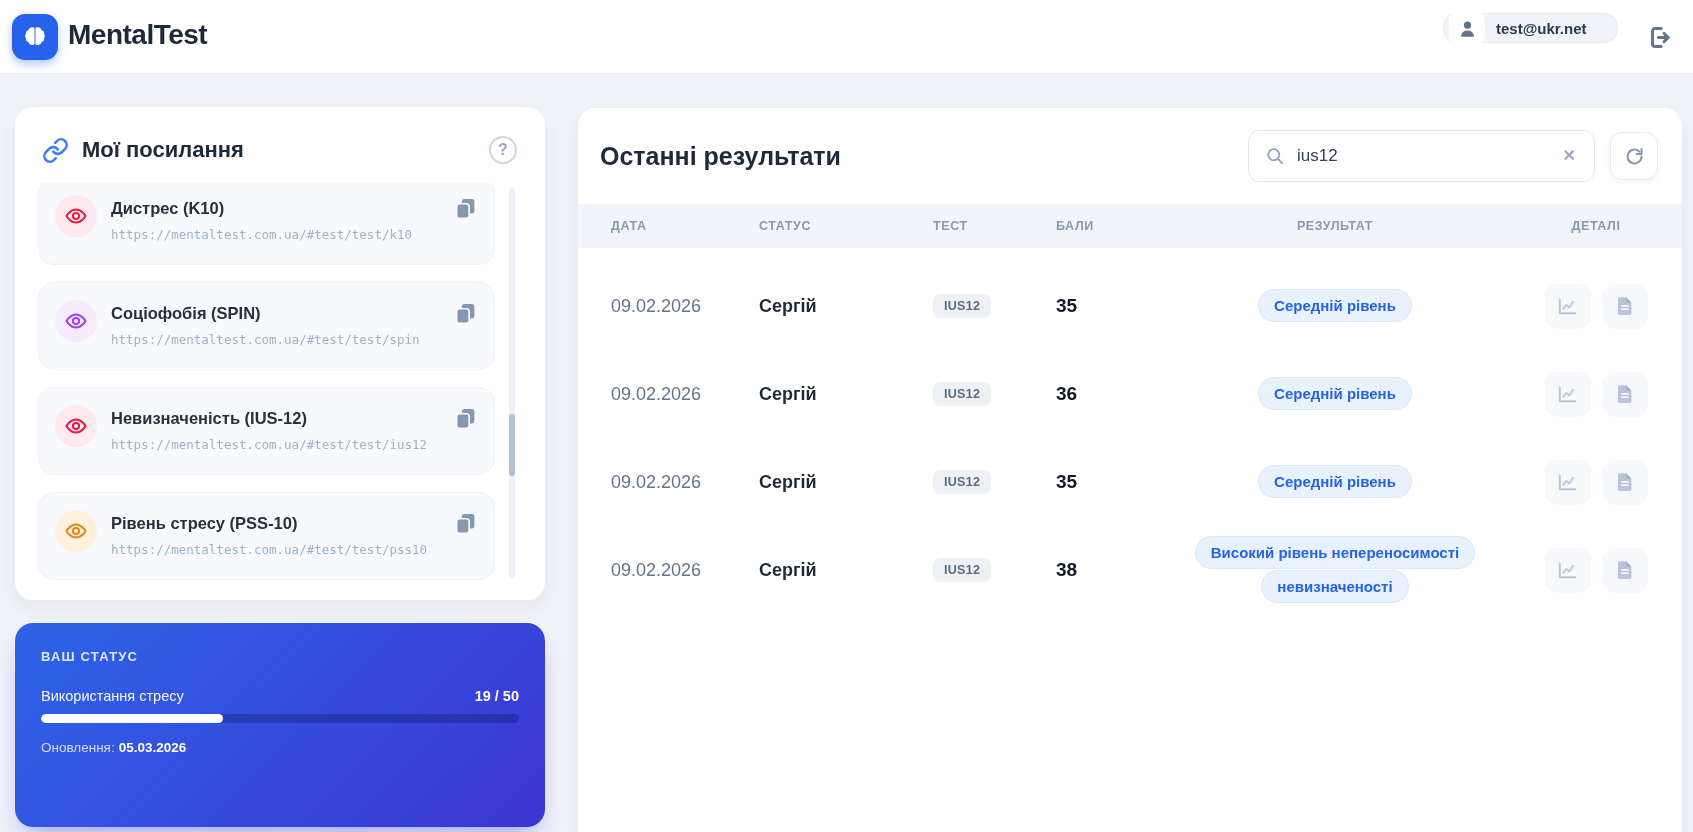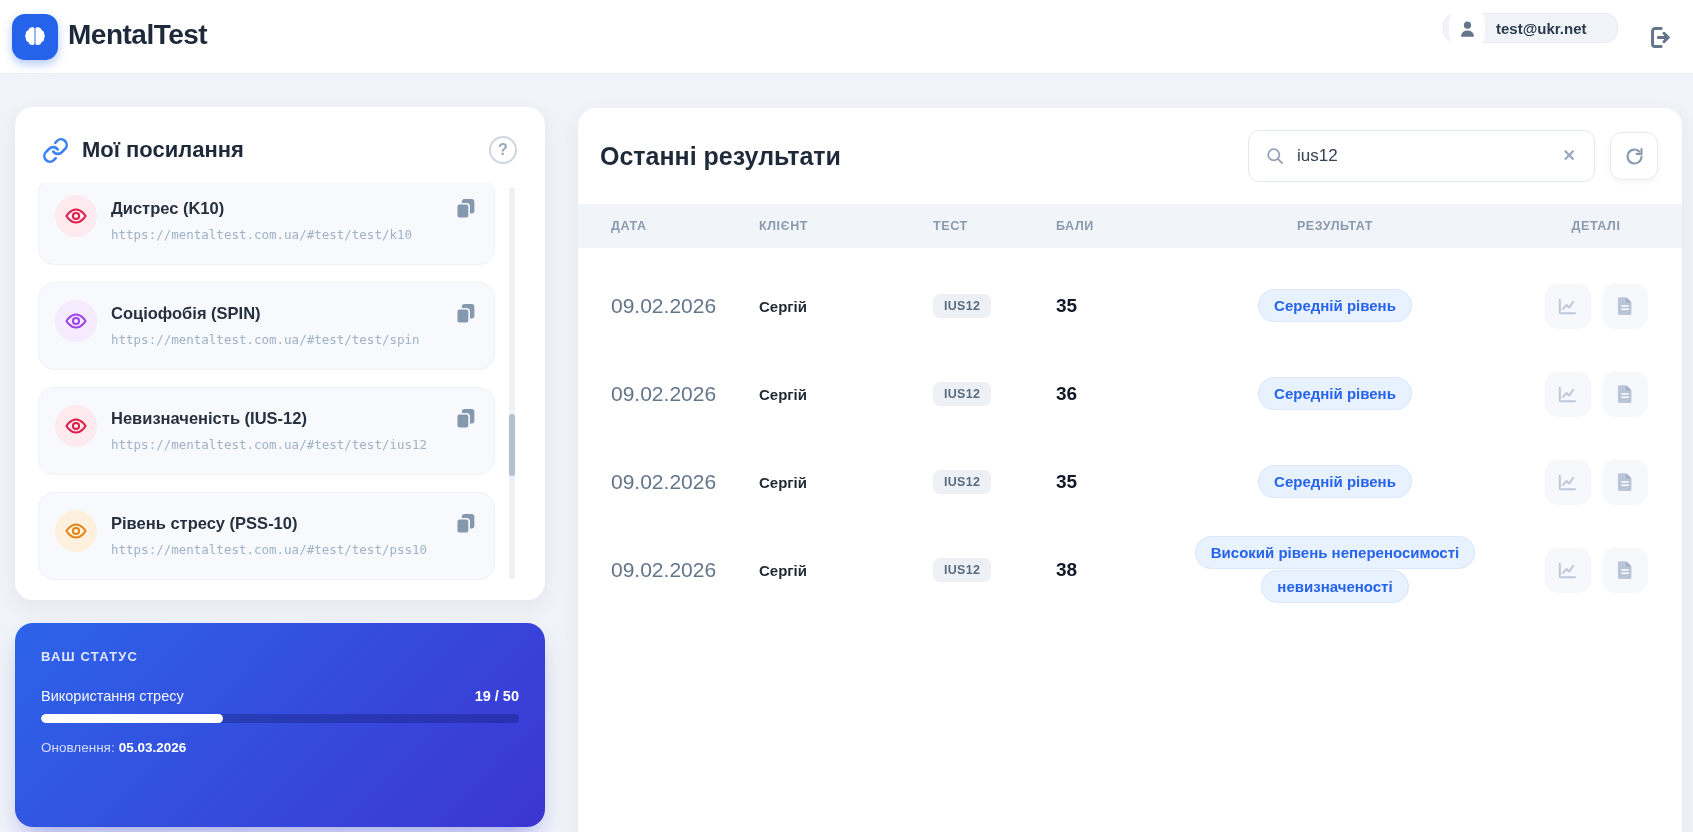--- a/index.html
+++ b/index.html
@@ -147,22 +147,22 @@
     font-size:12.5px; font-weight:700; letter-spacing:.6px; color:#8a99ad;
   }
   .col-date{ width:148px; } .col-client{ width:174px; } .col-test{ width:123px; }
   .col-score{ width:104px; } .col-result{ width:350px; text-align:center; }
   .col-details{ width:172px; text-align:center; }
 
   .tbody{ padding-top:14px; }
   .trow{
     min-height:88px; display:flex; align-items:center; padding-left:33px;
   }
-  .c-date{ width:148px; font-size:21px; color:#64748b; }
-  .c-client{ width:174px; font-size:15px; font-weight:700; color:#1f2937; }
+  .c-date{ width:148px; font-size:18px; color:#64748b; }
+  .c-client{ width:174px; font-size:18px; font-weight:700; color:#1f2937; }
   .c-test{ width:123px; }
   .test-badge{
     display:inline-block; background:#edf1f6; color:#5b6b7f;
     font-size:12.5px; font-weight:700; letter-spacing:.3px;
     padding:5px 11px; border-radius:7px;
   }
   .c-score{ width:104px; font-size:19px; font-weight:800; color:#111827; }
   .c-result{ width:350px; text-align:center; }
   .result-wrap{ display:inline-block; max-width:305px; }
   .result-pill{
@@ -353,21 +353,21 @@
         <svg width="21" height="21" viewBox="0 0 24 24" fill="none" stroke="#8a9bb1" stroke-width="2.4" stroke-linecap="round" stroke-linejoin="round">
           <path d="M20 12a8 8 0 1 1-2.5-5.8"></path>
           <path d="M20 3.5V9h-5.5"></path>
         </svg>
       </span>
     </button>
   </div>
 
   <div class="thead">
     <span class="col-date">ДАТА</span>
-    <span class="col-client">КЛІЄНТ</span>
+    <span class="col-client">СТАТУС</span>
     <span class="col-test">ТЕСТ</span>
     <span class="col-score">БАЛИ</span>
     <span class="col-result">РЕЗУЛЬТАТ</span>
     <span class="col-details">ДЕТАЛІ</span>
   </div>
 
   <div class="tbody">
 
     <div class="trow">
       <span class="c-date">09.02.2026</span>

